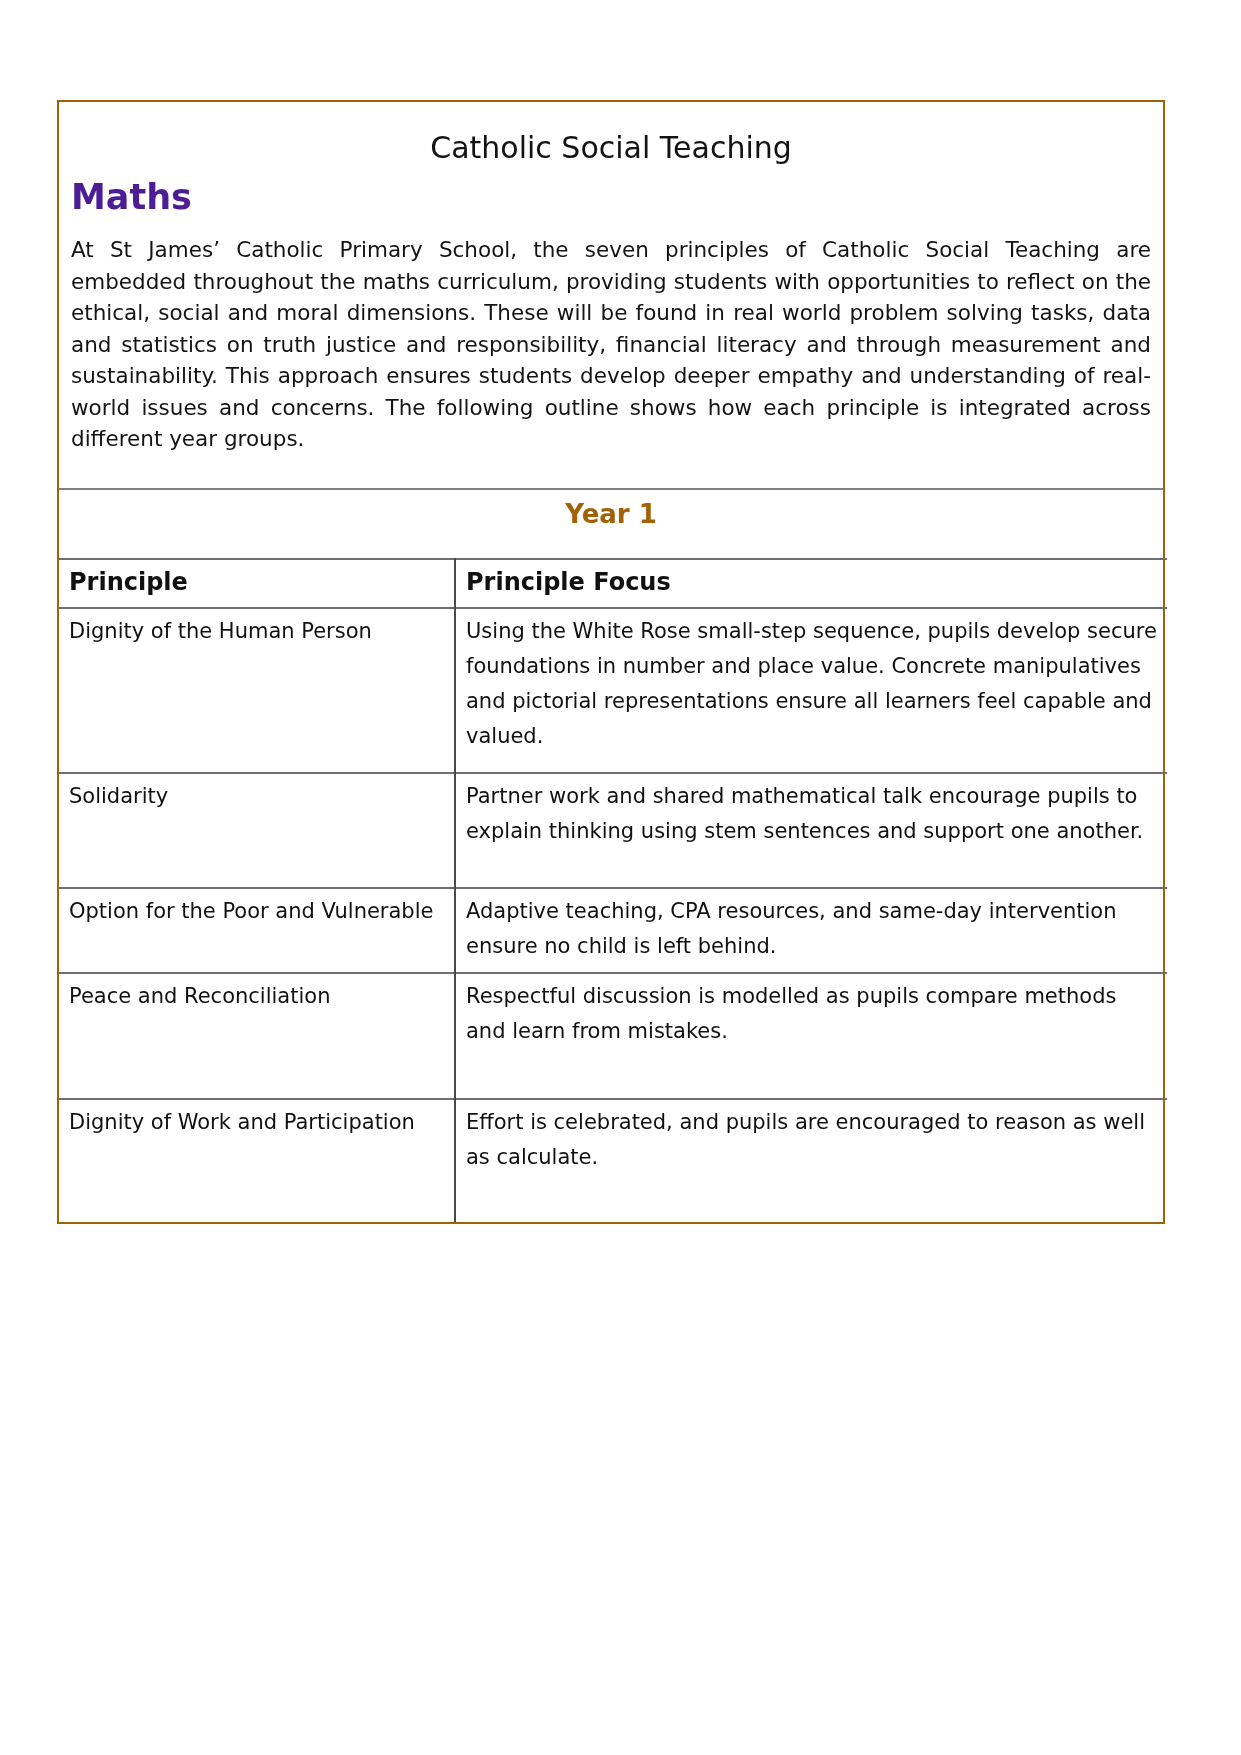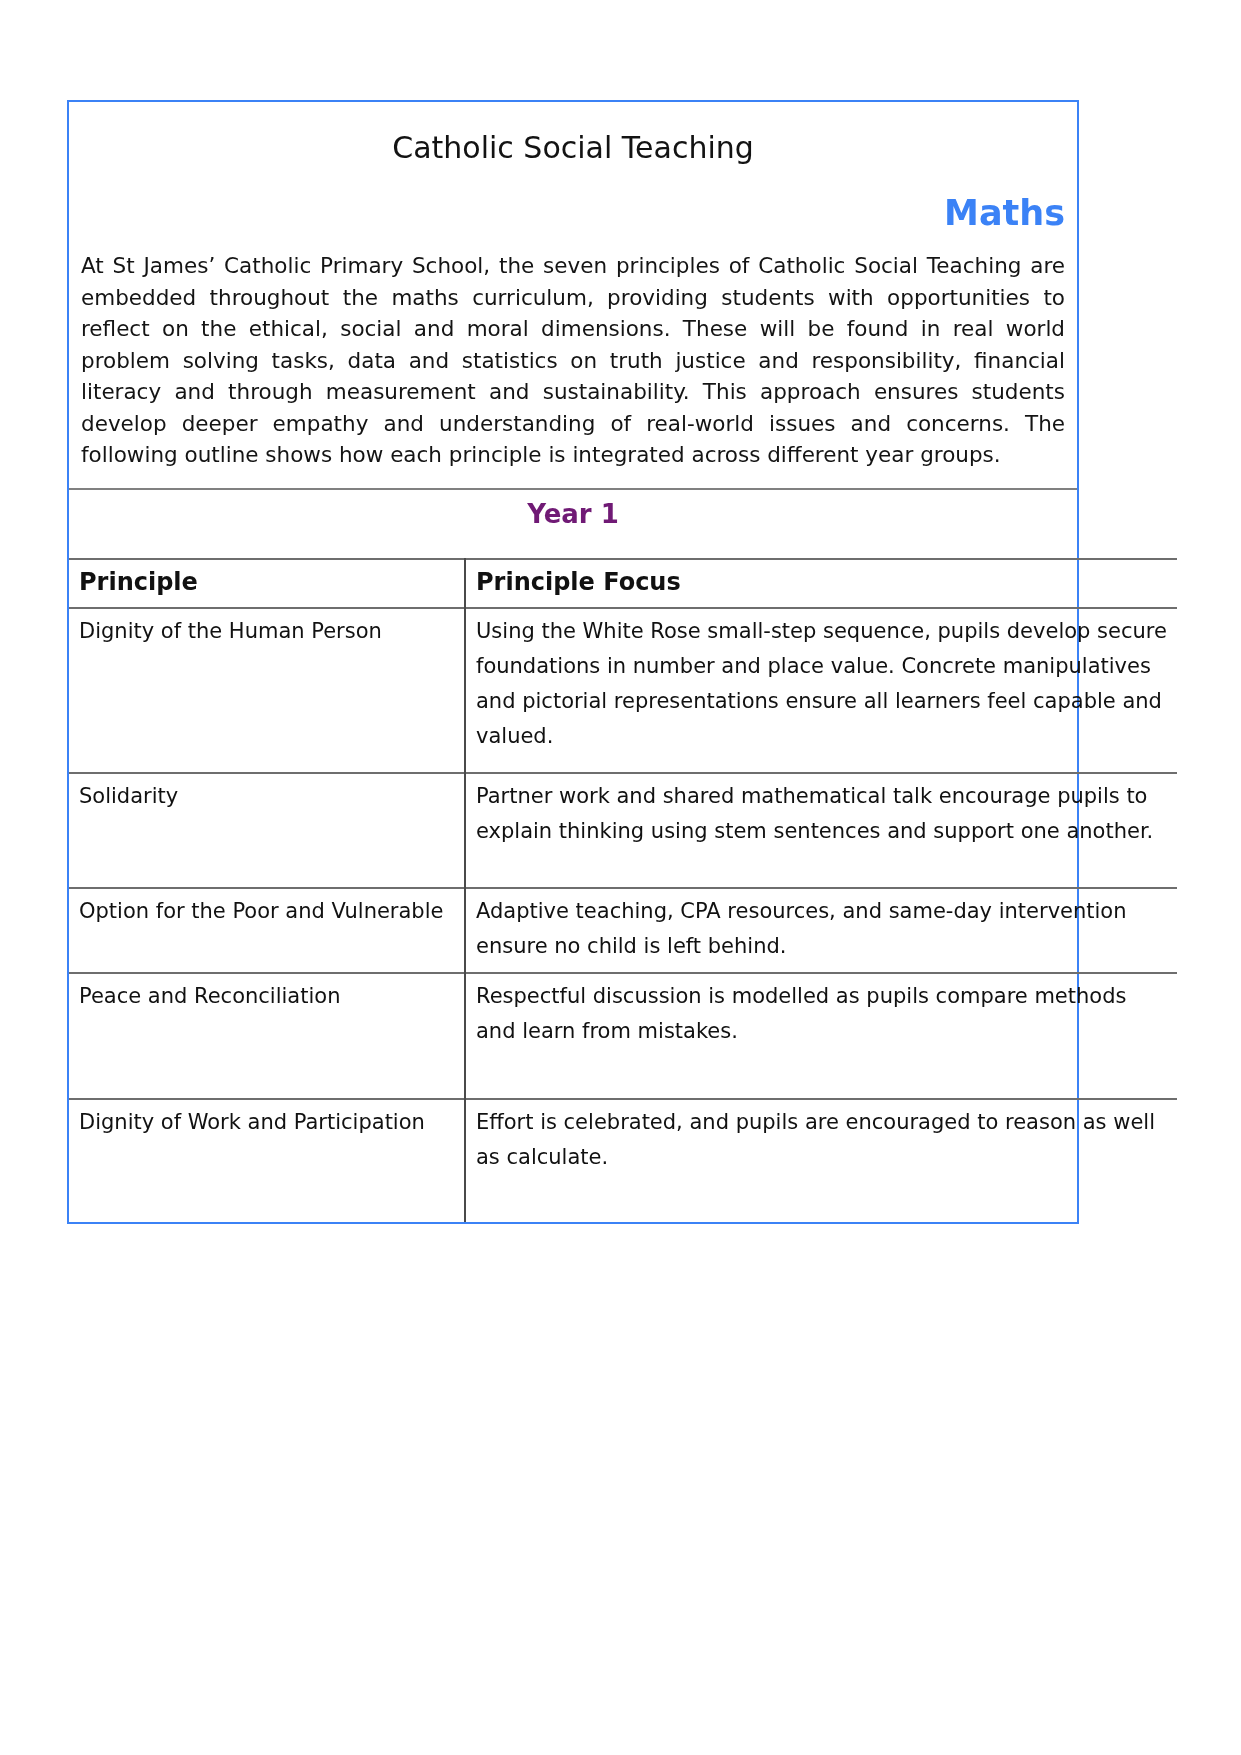--- a/index.html
+++ b/index.html
@@ -10,65 +10,65 @@
   .page {
     position: relative;
     width: 1241px;
     height: 1755px;
     background: #ffffff;
     font-family: "DejaVu Sans", sans-serif;
     color: #111111;
   }
   .doc-box {
     position: absolute;
-    left: 67px;
+    left: 57px;
     top: 100px;
-    width: 1012px;
+    width: 1108px;
     box-sizing: border-box;
-    border: 2px solid #3b82f6;
+    border: 2px solid #a16207;
   }
   .doc-header {
     box-sizing: border-box;
     height: 386px;
     padding: 26px 12px 0 12px;
     overflow: hidden;
   }
   .doc-title {
     text-align: center;
     font-size: 30px;
     line-height: 40px;
     font-weight: 500;
     color: #131313;
   }
   .doc-subtitle {
-    text-align: right;
+    text-align: left;
     font-size: 35px;
     line-height: 46px;
     font-weight: bold;
-    margin-top: 22px;
-    color: #3b82f6;
+    margin-top: 6px;
+    color: #4c1d95;
   }
   .doc-intro {
     margin-top: 14px;
     font-size: 21.5px;
     line-height: 31.5px;
     text-align: justify;
     color: #141414;
   }
   .year-band {
     box-sizing: border-box;
     height: 70px;
     border-top: 2px solid #808080;
     text-align: center;
     padding-top: 9px;
   }
   .year-label {
     font-size: 26px;
     font-weight: bold;
-    color: #701a75;
+    color: #a16207;
   }
   table.cst-table {
     width: 100%;
     border-collapse: collapse;
     table-layout: fixed;
   }
   table.cst-table col.c1 { width: 396px; }
   table.cst-table col.c2 { width: 712px; }
   table.cst-table td, table.cst-table th {
     vertical-align: top;

